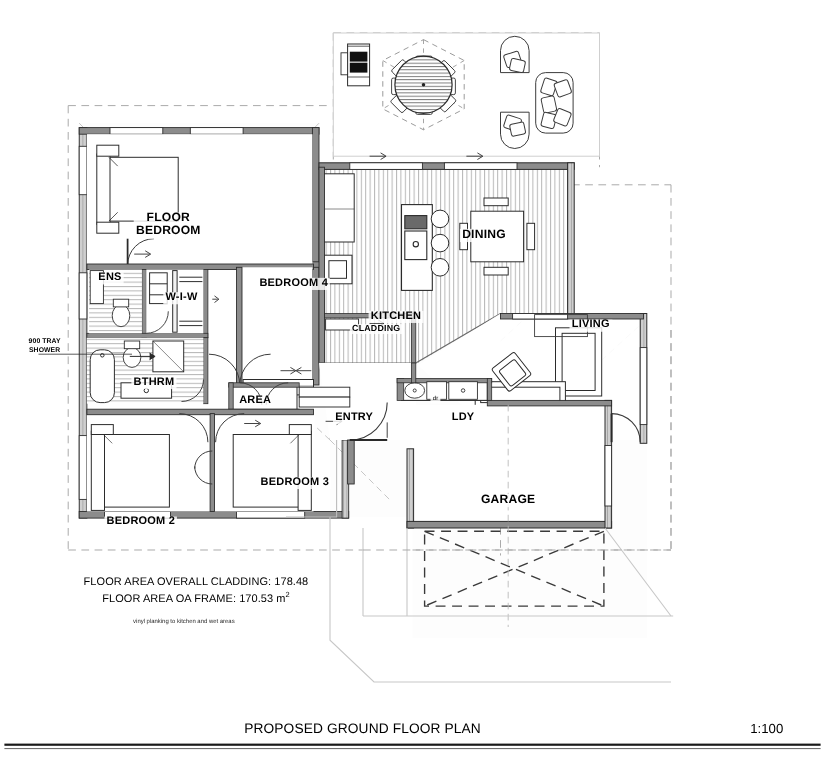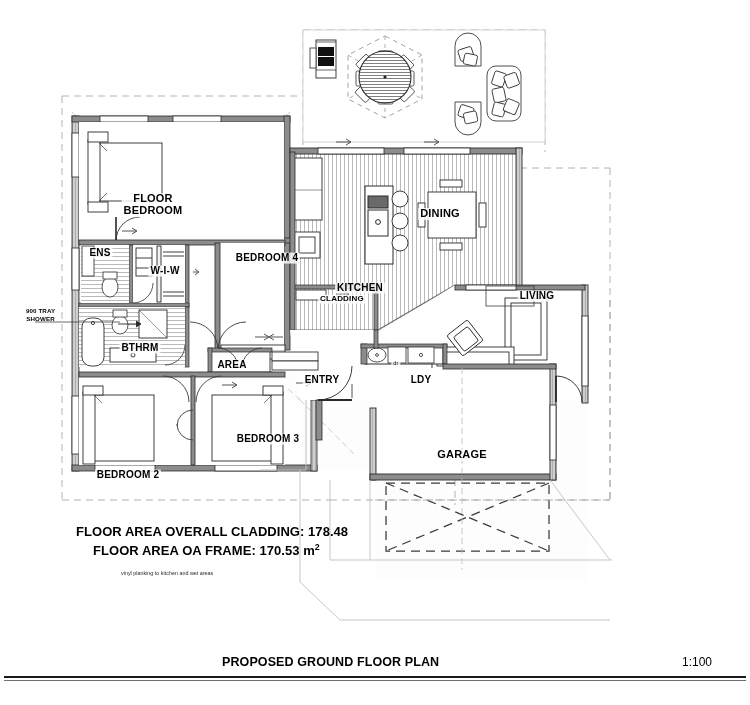--- a/index.html
+++ b/index.html
@@ -42,21 +42,21 @@
     left:0;
     top:655px;
     width:750px;
     height:30px;
   }
   #footer .ftitle{
     position:absolute;
     left:222px;
     top:0px;
     font-size:12.5px;
-    font-weight:bold;
+    font-weight:normal;
     letter-spacing:.1px;
   }
   #footer .fscale{
     position:absolute;
     left:682px;
     top:0px;
     font-size:12px;
     font-weight:normal;
   }
   #footer .frule{
@@ -71,21 +71,21 @@
     position:absolute;
     left:4px;
     top:25px;
     width:742px;
     height:0;
     border-top:1px solid #6f6f6f;
   }
 
   
   #areanote{position:absolute;left:76px;top:524px;z-index:45;}
-  #areanote .ln{font-size:13px;font-weight:bold;letter-spacing:.05px;white-space:nowrap;}
+  #areanote .ln{font-size:10px;font-weight:normal;letter-spacing:.05px;white-space:nowrap;}
   #areanote .ln2{margin-top:3px;padding-left:17px;}
   #areanote .sub{margin-top:12px;margin-left:45px;font-size:5.4px;font-weight:normal;color:#2a2a2a;white-space:nowrap;}
   sup{font-size:.68em;vertical-align:super;}
 
   
   #shnote{position:absolute;left:26px;top:307px;z-index:45;text-align:center;}
   #shnote .ln{font-size:6.2px;font-weight:bold;letter-spacing:.1px;line-height:1.35;white-space:nowrap;}
 
   svg{display:block;}
   #plan{position:absolute;left:0;top:0;}

